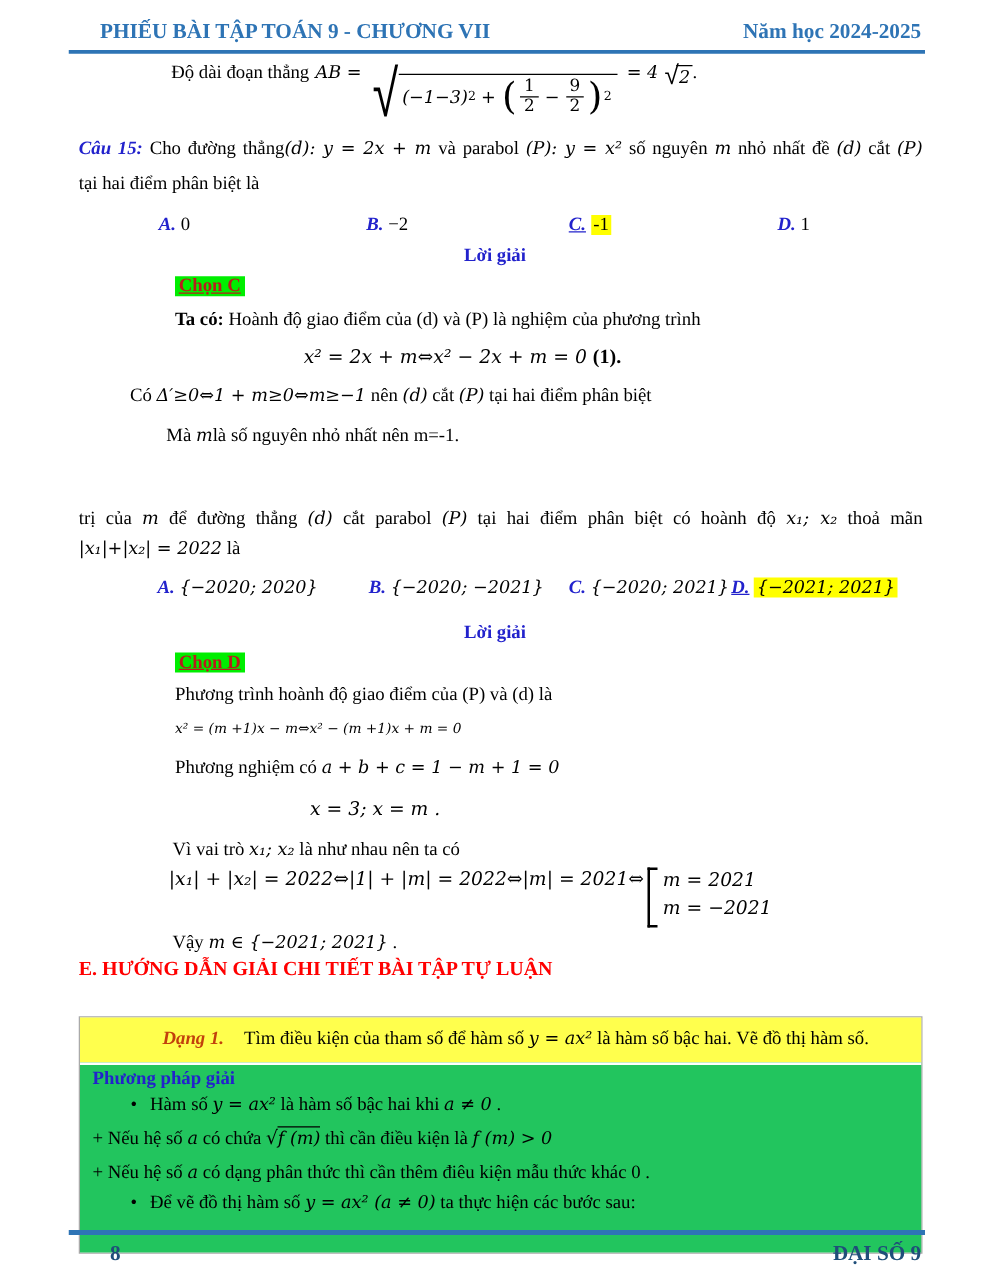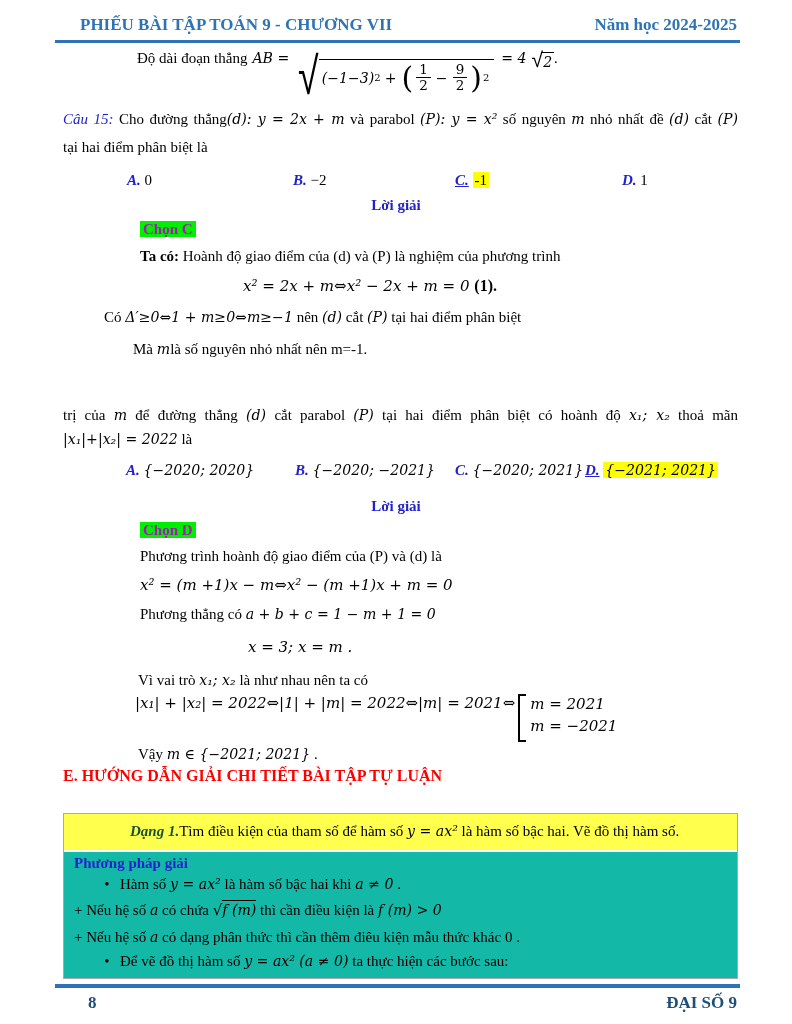--- a/index.html
+++ b/index.html
@@ -7,27 +7,27 @@
         font-family:"Liberation Serif",serif;font-size:15px;color:#000;overflow:hidden;}
   .page *{box-sizing:border-box;}
 
   .line{position:absolute;white-space:nowrap;line-height:1.3;}
   .wrap{position:absolute;white-space:normal;line-height:2.05;}
   .just{text-align:justify;text-align-last:justify;}
 
   
   .hdr{color:#2E74B5;font-weight:bold;font-size:17px;}
   .rule{position:absolute;left:55px;right:52px;height:3px;background:#2E74B5;}
-  .qlabel{color:#2222CC;font-weight:normal;font-style:italic;}
+  .qlabel{color:#2222CC;font-weight:bold;font-style:italic;}
   .m{font-family:"DejaVu Serif","DejaVu Sans",serif;font-style:italic;font-size:0.94em;}
   .b{font-weight:bold;font-style:normal;font-family:"Liberation Serif",serif;}
   .optletter{color:#2222CC;font-weight:bold;font-style:italic;}
   .u{text-decoration:underline;}
   .hl-y{background:#FFFF00;padding:0 2px;}
-  .chon{color:#a21caf;font-weight:bold;background:#00EE00;padding:0 3px;}
+  .chon{color:#b91c1c;font-weight:bold;text-decoration:underline;background:#00EE00;padding:0 3px;}
   .loigiai{color:#2222CC;font-weight:bold;text-align:center;left:0;right:0;position:absolute;}
   .secE{color:#FF0000;font-weight:bold;font-size:16px;}
 
   
   .formula{position:absolute;display:flex;align-items:flex-start;white-space:nowrap;}
   .sqrt{display:inline-flex;align-items:center;}
   .rsign{font-family:"DejaVu Sans",sans-serif;font-style:normal;font-weight:200;line-height:1;
          font-size:52px;margin-right:-4px;transform:scaleX(.72);}
   .rsign.sm{font-size:21px;margin-right:-2px;transform:none;}
   .rbody{display:inline-flex;align-items:center;border-top:1.5px solid #000;padding:2px 5px 0 3px;}
@@ -42,22 +42,22 @@
 
   
   .caseline{display:flex;align-items:flex-start;}
   .bracket{display:inline-block;width:8px;height:48px;border-left:2.2px solid #000;
            border-top:2.2px solid #000;border-bottom:2.2px solid #000;margin:0 4px 0 3px;}
   .casecol{display:inline-flex;flex-direction:column;line-height:1.45;}
 
   
   .dangbox{position:absolute;left:63px;top:813px;width:675px;border:1px solid #A9A9A9;}
   .danghead{background:#FFFF4D;padding:9px 8px 10px 66px;display:flex;align-items:baseline;}
-  .danglabel{color:#14532d;font-weight:bold;font-style:italic;}
-  .methodbody{background:#14b8a6;border-top:2px solid #ffffff;height:128px;overflow:hidden;
+  .danglabel{color:#c2410c;font-weight:bold;font-style:italic;margin-right:16px;}
+  .methodbody{background:#22c55e;border-top:2px solid #ffffff;height:152px;overflow:hidden;
               padding:3px 10px 0 10px;}
   .mtitle{color:#2222CC;font-weight:bold;}
   .mrow{white-space:nowrap;}
   .bullet{display:inline-block;width:26px;text-align:center;}
 
   .ftr{color:#1F4E79;font-weight:bold;font-size:17px;}
 </style>
 </head>
 <body>
 
@@ -123,22 +123,22 @@
   <div class="line" style="top:461px;left:0;right:0;">
     <span style="position:absolute;left:126px;"><span class="optletter">A.</span> <span class="m">{−2020; 2020}</span></span>
     <span style="position:absolute;left:295px;"><span class="optletter">B.</span> <span class="m">{−2020; −2021}</span></span>
     <span style="position:absolute;left:455px;"><span class="optletter">C.</span> <span class="m">{−2020; 2021}</span></span>
     <span style="position:absolute;left:585px;"><span class="optletter u">D.</span> <span class="m hl-y">{−2021; 2021}</span></span>
   </div>
 
   <div class="loigiai" style="top:498px;">Lời giải</div>
   <div class="line" style="top:521px;left:140px;"><span class="chon">Chọn D</span></div>
   <div class="line" style="top:547px;left:140px;">Phương trình hoành độ giao điểm của (P) và (d) là</div>
-  <div class="line m" style="top:576px;left:140px;font-size:15px;">x² = (m +1)x − m⇔x² − (m +1)x + m = 0</div>
-  <div class="line" style="top:605px;left:140px;"><span>Phương thẳng có </span><span class="m">a + b + c = 1 − m + 1 = 0</span></div>
+  <div class="line m" style="top:576px;left:140px;font-size:11px;">x² = (m +1)x − m⇔x² − (m +1)x + m = 0</div>
+  <div class="line" style="top:605px;left:140px;"><span>Phương nghiệm có </span><span class="m">a + b + c = 1 − m + 1 = 0</span></div>
   <div class="line m" style="top:638px;left:248px;font-size:15px;">x = 3; x = m .</div>
   <div class="line" style="top:671px;left:138px;"><span>Vì vai trò </span><span class="m">x₁; x₂</span><span> là như nhau nên ta có</span></div>
 
   <div class="caseline" style="position:absolute;top:694px;left:135px;">
     <span class="m" style="font-size:15px;">|x₁| + |x₂| = 2022⇔|1| + |m| = 2022⇔|m| = 2021⇔</span>
     <span class="bracket"></span>
     <span class="casecol">
       <span class="m" style="font-size:15px;">m = 2021</span>
       <span class="m" style="font-size:15px;">m = −2021</span>
     </span>

